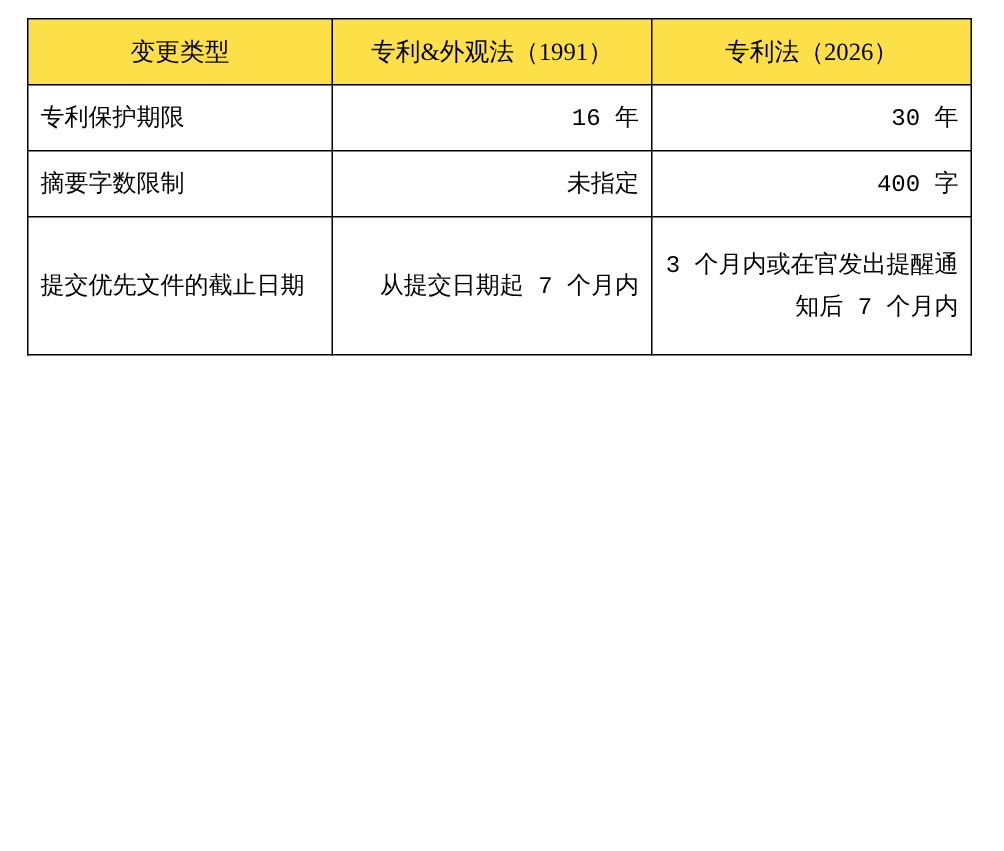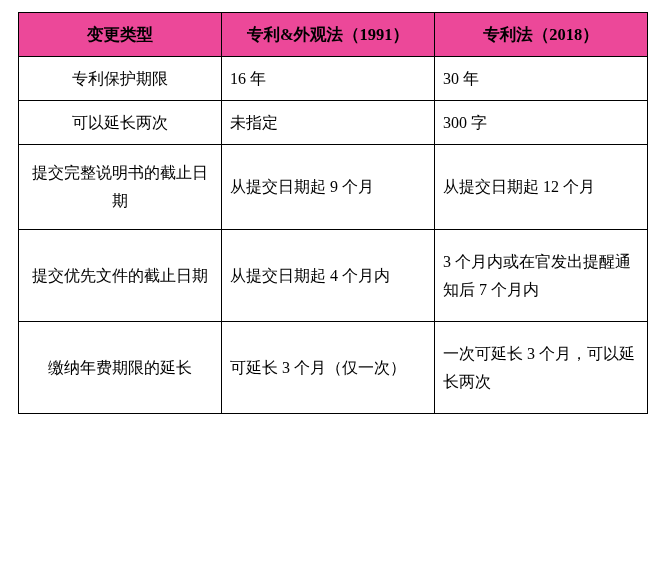--- a/index.html
+++ b/index.html
@@ -32,31 +32,32 @@
   table.comparison th,
   table.comparison td {
     border: 1px solid #000000;
     vertical-align: middle;
     font-size: 16px;
     line-height: 28px;
     padding: 5px 8px;
     box-sizing: border-box;
   }
   table.comparison thead th {
-    background: #ec4899;
-    font-weight: bold;
+    background: #fde047;
+    font-weight: normal;
     text-align: center;
     height: 44px;
     font-size: 16.5px;
   }
   table.comparison tbody td.label {
-    text-align: center;
+    text-align: left;
   }
   table.comparison tbody td.val {
-    text-align: left;
+    text-align: right;
+    font-family: Liberation Mono, monospace;
   }
   .row-h1 td { height: 44px; }
   .row-h2 td { height: 44px; }
   .row-h3 td { height: 44px; }
   .row-tall td { height: 85px; }
   .row-taller td { height: 92px; }
   .row-last td { height: 47px; }
 </style>
 </head>
 <body>
@@ -65,44 +66,34 @@
   <table class="comparison">
     <colgroup>
       <col class="c1">
       <col class="c2">
       <col class="c3">
     </colgroup>
     <thead>
       <tr>
         <th>变更类型</th>
         <th>专利&amp;外观法（1991）</th>
-        <th>专利法（2018）</th>
+        <th>专利法（2026）</th>
       </tr>
     </thead>
     <tbody>
       <tr class="row-h1">
         <td class="label">专利保护期限</td>
         <td class="val">16 年</td>
         <td class="val">30 年</td>
       </tr>
       <tr class="row-h3">
-        <td class="label">可以延长两次</td>
+        <td class="label">摘要字数限制</td>
         <td class="val">未指定</td>
-        <td class="val">300 字</td>
-      </tr>
-      <tr class="row-tall">
-        <td class="label">提交完整说明书的截止日期</td>
-        <td class="val">从提交日期起 9 个月</td>
-        <td class="val">从提交日期起 12 个月</td>
+        <td class="val">400 字</td>
       </tr>
       <tr class="row-taller">
         <td class="label">提交优先文件的截止日期</td>
-        <td class="val">从提交日期起 4 个月内</td>
+        <td class="val">从提交日期起 7 个月内</td>
         <td class="val">3 个月内或在官发出提醒通知后 7 个月内</td>
-      </tr>
-      <tr class="row-taller">
-        <td class="label">缴纳年费期限的延长</td>
-        <td class="val">可延长 3 个月（仅一次）</td>
-        <td class="val">一次可延长 3 个月，可以延长两次</td>
       </tr>
     </tbody>
   </table>
 </div>
 
 </body></html>

